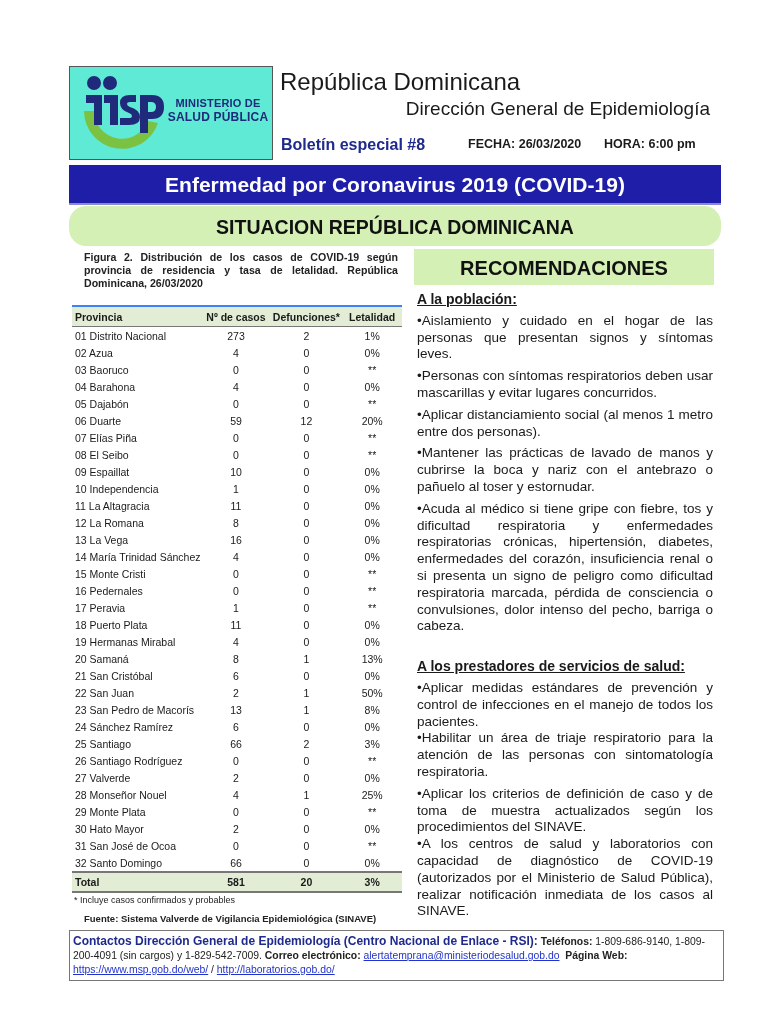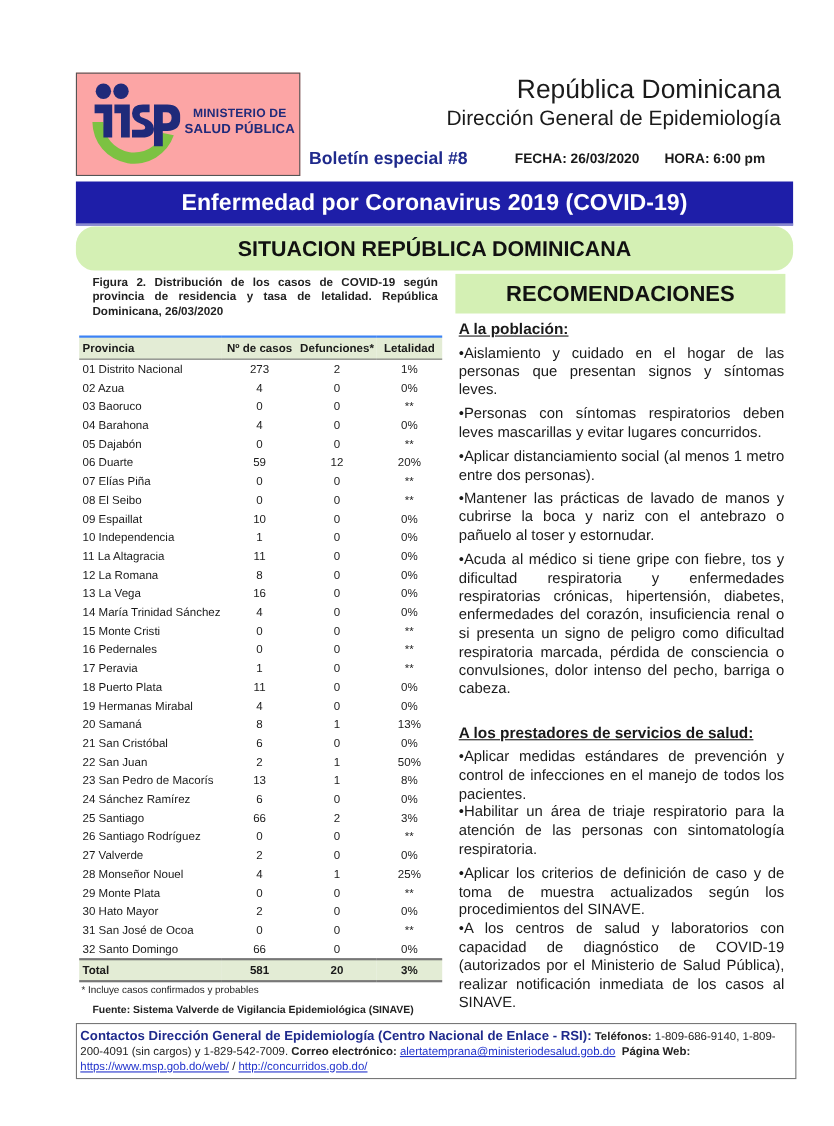--- a/index.html
+++ b/index.html
@@ -3,27 +3,27 @@
 <meta charset="utf-8">
 <style>
   html, body { margin: 0; padding: 0; }
   body {
     width: 758px; height: 1024px; background: #ffffff; position: relative; overflow: hidden;
     font-family: "Liberation Sans", sans-serif; color: #1a1a1a;
   }
   .abs { position: absolute; }
   
   .logo-box {
-    left: 69px; top: 66px; width: 202px; height: 92px; border: 1px solid #555; background: #fca5a5;
+    left: 69px; top: 66px; width: 202px; height: 92px; border: 1px solid #555; background: #5eead4;
   }
   .logo-mark { left: 8px; top: 6px; width: 86px; height: 80px; }
   .logo-text { left: 96px; top: 30px; width: 104px; text-align: center; color: #1f2a7a; font-weight: bold; }
   .logo-text .l1 { font-size: 11px; letter-spacing: 0.2px; font-family: "Liberation Sans", sans-serif; }
   .logo-text .l2 { font-size: 12px; letter-spacing: 0.2px; margin-top: 1px; }
-  .hdr-country { left: 280px; top: 68px; width: 430px; text-align: right; font-size: 24px; color: #1a1a1a; }
+  .hdr-country { left: 280px; top: 68px; width: 430px; text-align: left; font-size: 24px; color: #1a1a1a; }
   .hdr-dept { left: 280px; top: 98px; width: 430px; text-align: right; font-size: 19px; color: #1a1a1a; }
   .hdr-bulletin { left: 281px; top: 136px; font-size: 16px; font-weight: bold; color: #1f2a8c; }
   .hdr-fecha { left: 468px; top: 137px; font-size: 12.5px; font-weight: bold; }
   .hdr-hora { left: 604px; top: 137px; font-size: 12.5px; font-weight: bold; }
   .banner-blue {
     left: 69px; top: 165px; width: 652px; height: 38px; background: #1e1ea8;
     color: #ffffff; font-size: 21px; font-weight: bold; text-align: center; line-height: 40px;
     border-bottom: 2px solid #8a8ad0;
   }
   .banner-green {
@@ -313,35 +313,35 @@
   </tfoot>
 </table>
 
 <div class="abs footnote">* Incluye casos confirmados y probables</div>
 <div class="abs source">Fuente: Sistema Valverde de Vigilancia Epidemiológica (SINAVE)</div>
 
 <div class="abs rec-title">RECOMENDACIONES</div>
 <div class="abs right-col">
   <div class="sec-h">A la población:</div>
   <div class="bullet">Aislamiento y cuidado en el hogar de las personas que presentan signos y síntomas leves.</div>
-  <div class="bullet">Personas con síntomas respiratorios deben leves mascarillas y evitar lugares concurridos.</div>
+  <div class="bullet">Personas con síntomas respiratorios deben usar mascarillas y evitar lugares concurridos.</div>
   <div class="bullet">Aplicar distanciamiento social (al menos 1 metro entre dos personas).</div>
   <div class="bullet">Mantener las prácticas de lavado de manos y cubrirse la boca y nariz con el antebrazo o pañuelo al toser y estornudar.</div>
   <div class="bullet">Acuda al médico si tiene gripe con fiebre, tos y dificultad respiratoria y enfermedades respiratorias crónicas, hipertensión, diabetes, enfermedades del corazón, insuficiencia renal o si presenta un signo de peligro como dificultad respiratoria marcada, pérdida de consciencia o convulsiones, dolor intenso del pecho, barriga o cabeza.</div>
   <div class="sec-gap"></div>
   <div class="sec-h">A los prestadores de servicios de salud:</div>
   <div class="bullet tight">Aplicar medidas estándares de prevención y control de infecciones en el manejo de todos los pacientes.</div>
   <div class="bullet">Habilitar un área de triaje respiratorio para la atención de las personas con sintomatología respiratoria.</div>
   <div class="bullet tight">Aplicar los criterios de definición de caso y de toma de muestra actualizados según los procedimientos del SINAVE.</div>
   <div class="bullet">A los centros de salud y laboratorios con capacidad de diagnóstico de COVID-19 (autorizados por el Ministerio de Salud Pública), realizar notificación inmediata de los casos al SINAVE.</div>
 </div>
 
 <div class="abs footer-box">
   <span class="lead">Contactos Dirección General de Epidemiología (Centro Nacional de Enlace - RSI):</span>
   <b>Teléfonos:</b>
   <span>1-809-686-9140, 1-809-200-4091 (sin cargos) y 1-829-542-7009.</span>
   <b>Correo electrónico:</b>
   <a>alertatemprana@ministeriodesalud.gob.do</a>
   &nbsp;<b>Página Web:</b>
   <a>https://www.msp.gob.do/web/</a>
   <span>/</span>
-  <a>http://concurridos.gob.do/</a>
+  <a>http://laboratorios.gob.do/</a>
 </div>
 
 </body></html>

